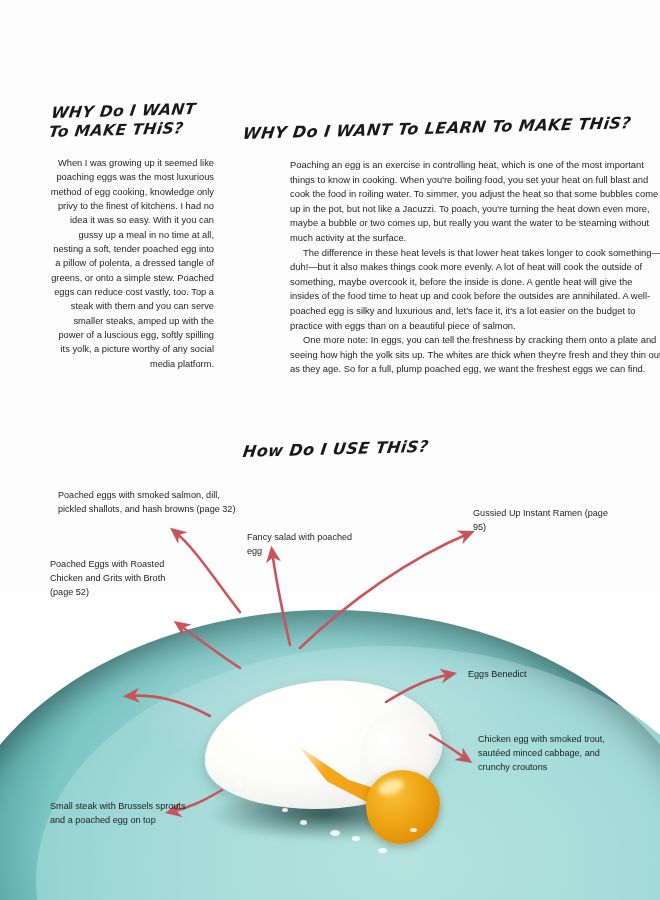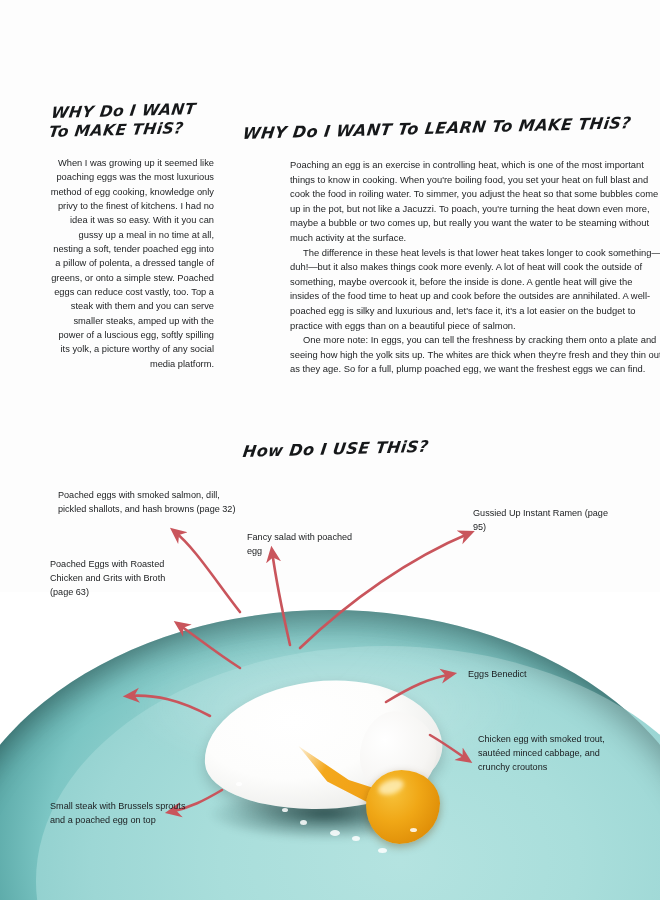--- a/index.html
+++ b/index.html
@@ -297,18 +297,18 @@
 
       <path d="M386,702 C412,686 430,678 452,674"></path>
 
       <path d="M430,735 C447,745 456,752 468,760"></path>
     </g>
   </svg>
 
   <div id="label-salmon" class="callout">Poached eggs with smoked salmon, dill, pickled shallots, and hash browns (page 32)</div>
   <div id="label-salad" class="callout">Fancy salad with poached egg</div>
   <div id="label-ramen" class="callout">Gussied Up Instant Ramen (page 95)</div>
-  <div id="label-chicken" class="callout">Poached Eggs with Roasted Chicken and Grits with Broth (page 63)</div>
+  <div id="label-chicken" class="callout">Poached Eggs with Roasted Chicken and Grits with Broth (page 52)</div>
   <div id="label-steak" class="callout">Small steak with Brussels sprouts and a poached egg on top</div>
   <div id="label-benedict" class="callout">Eggs Benedict</div>
   <div id="label-trout" class="callout">Chicken egg with smoked trout, sautéed minced cabbage, and crunchy croutons</div>
 
 </div>
 
 </body></html>

